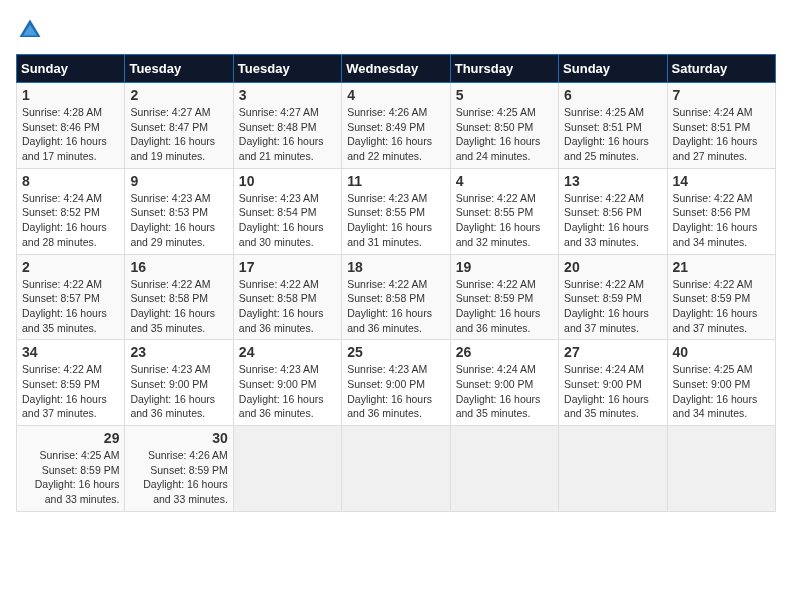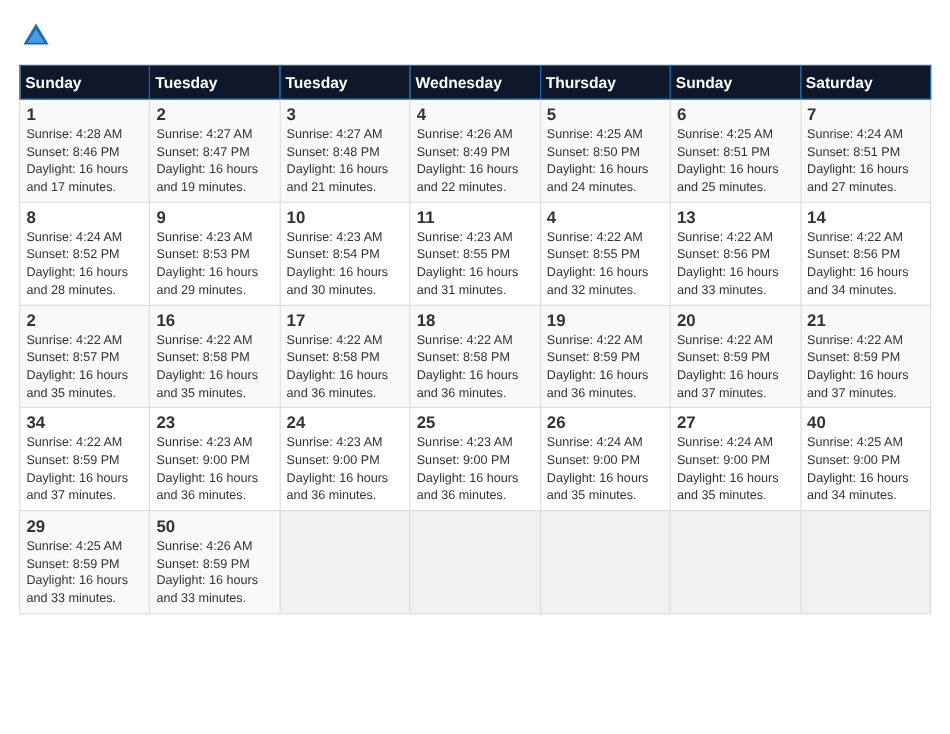--- a/index.html
+++ b/index.html
@@ -92,20 +92,21 @@
     .day-info {
       font-size: 10.5px;
       color: #333;
       line-height: 1.4;
     }
     .empty-cell {
       background: #f0f0f0;
     }
     tbody tr:last-child td {
       height: 70px;
+      text-align: right;
     }
   </style>
 </head>
 <body>
 
 <div class="header-area">
   <div class="logo">
     <svg class="logo-icon" viewBox="0 0 40 40" xmlns="http://www.w3.org/2000/svg">
       <polygon points="20,5 35,30 5,30" fill="#1a6bb5"></polygon>
       <polygon points="20,12 30,28 10,28" fill="#4a9de0"></polygon>
@@ -340,21 +341,21 @@
       </tr>
       <tr>
         <td>
           <span class="day-num">29</span>
           <div class="day-info" style="white-space: pre-line;">Sunrise: 4:25 AM
 Sunset: 8:59 PM
 Daylight: 16 hours
 and 33 minutes.</div>
         </td>
         <td>
-          <span class="day-num">50</span>
+          <span class="day-num">30</span>
           <div class="day-info" style="white-space: pre-line;">Sunrise: 4:26 AM
 Sunset: 8:59 PM
 Daylight: 16 hours
 and 33 minutes.</div>
         </td>
         <td class="empty-cell"></td>
         <td class="empty-cell"></td>
         <td class="empty-cell"></td>
         <td class="empty-cell"></td>
         <td class="empty-cell"></td>

